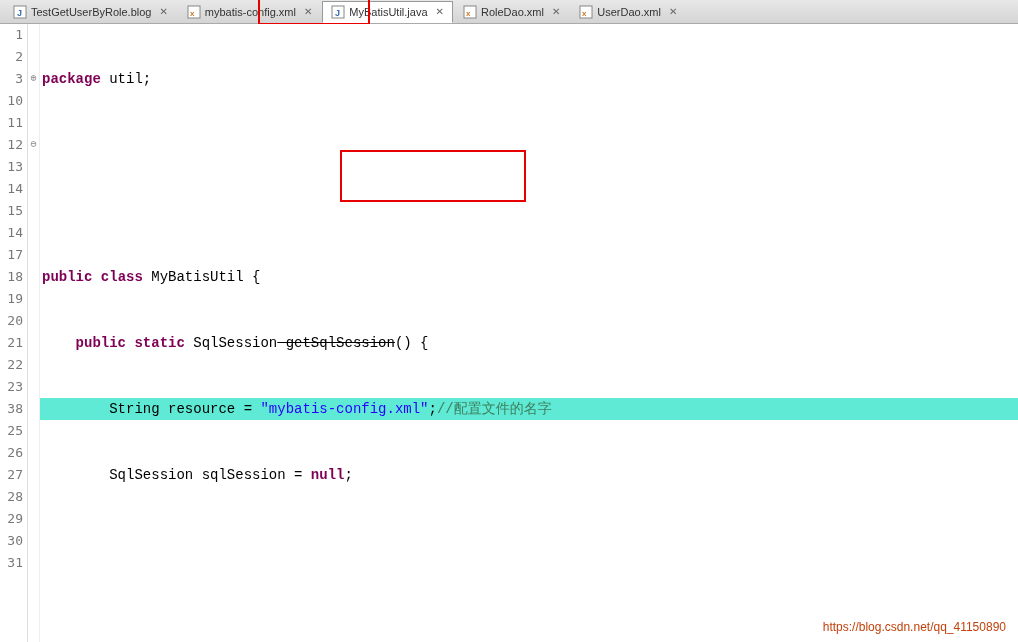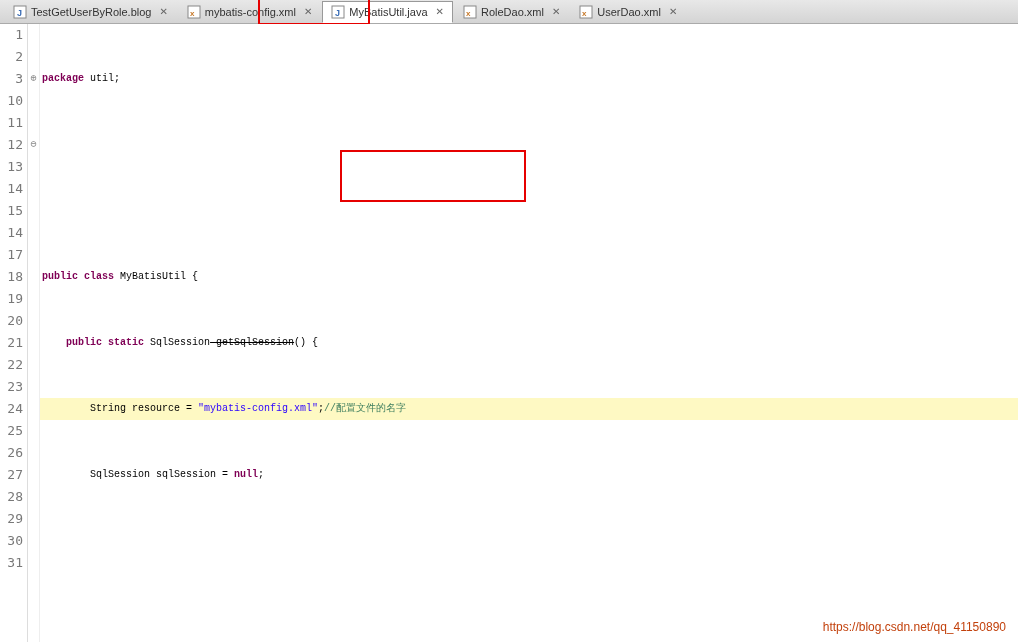--- a/index.html
+++ b/index.html
@@ -10,23 +10,23 @@
 .tab.active { background: #fff; border: 1px solid #999; border-bottom: 1px solid #fff; }
 .tab .tabicon { width: 14px; height: 14px; display: inline-block; }
 .tab .close { margin-left: 4px; color: #666; font-size: 10px; font-family: Arial; }
 
 .editor-area { display: flex; height: calc(642px - 24px); background: #fff; position: relative; }
 .gutter { width: 28px; background: #fff; border-right: 1px solid #ddd; text-align: right; padding-right: 4px; color: #787878; font-size: 13px; line-height: 22px; user-select: none; font-family: Consolas, monospace; }
 .gutter .gutter-line { height: 22px; }
 .fold-col { width: 12px; background: #fff; border-right: 1px solid #eee; line-height: 22px; font-size: 10px; color: #888; text-align: center; }
 .fold-col .fold-mark { height: 22px; }
 
-.code { flex: 1; white-space: pre; font-family: Consolas, 'Courier New', monospace; font-size: 10px; line-height: 22px; position: relative; }
+.code { flex: 1; white-space: pre; font-family: Consolas, 'Courier New', monospace; font-size: 14px; line-height: 22px; position: relative; }
 .code .line { height: 22px; padding-left: 2px; }
-.code .hl { background: #fef9c3; }
+.code .hl { background: #5eead4; }
 
 .kw { color: #7f0055; font-weight: bold; }
 .str { color: #2a00ff; }
 .cmt { color: #3f7f5f; }
 
 .redbox { position: absolute; border: 2px solid #e60000; pointer-events: none; }
 .redbox1 { top: -2px; left: 258px; width: 112px; height: 27px; }
 .redbox2 { top: 126px; left: 300px; width: 186px; height: 52px; }
 
 .watermark { position: absolute; bottom: 8px; right: 12px; color: #c2410c; font-size: 12px; font-family: Arial; }
@@ -92,21 +92,21 @@
     <div class="gutter-line">14</div>
     <div class="gutter-line">15</div>
     <div class="gutter-line">14</div>
     <div class="gutter-line">17</div>
     <div class="gutter-line">18</div>
     <div class="gutter-line">19</div>
     <div class="gutter-line">20</div>
     <div class="gutter-line">21</div>
     <div class="gutter-line">22</div>
     <div class="gutter-line">23</div>
-    <div class="gutter-line">24</div>
+    <div class="gutter-line">38</div>
     <div class="gutter-line">25</div>
     <div class="gutter-line">26</div>
     <div class="gutter-line">27</div>
     <div class="gutter-line">28</div>
     <div class="gutter-line">29</div>
     <div class="gutter-line">30</div>
     <div class="gutter-line">31</div>
   </div>
   <div class="fold-col">
     <div class="fold-mark"></div>

